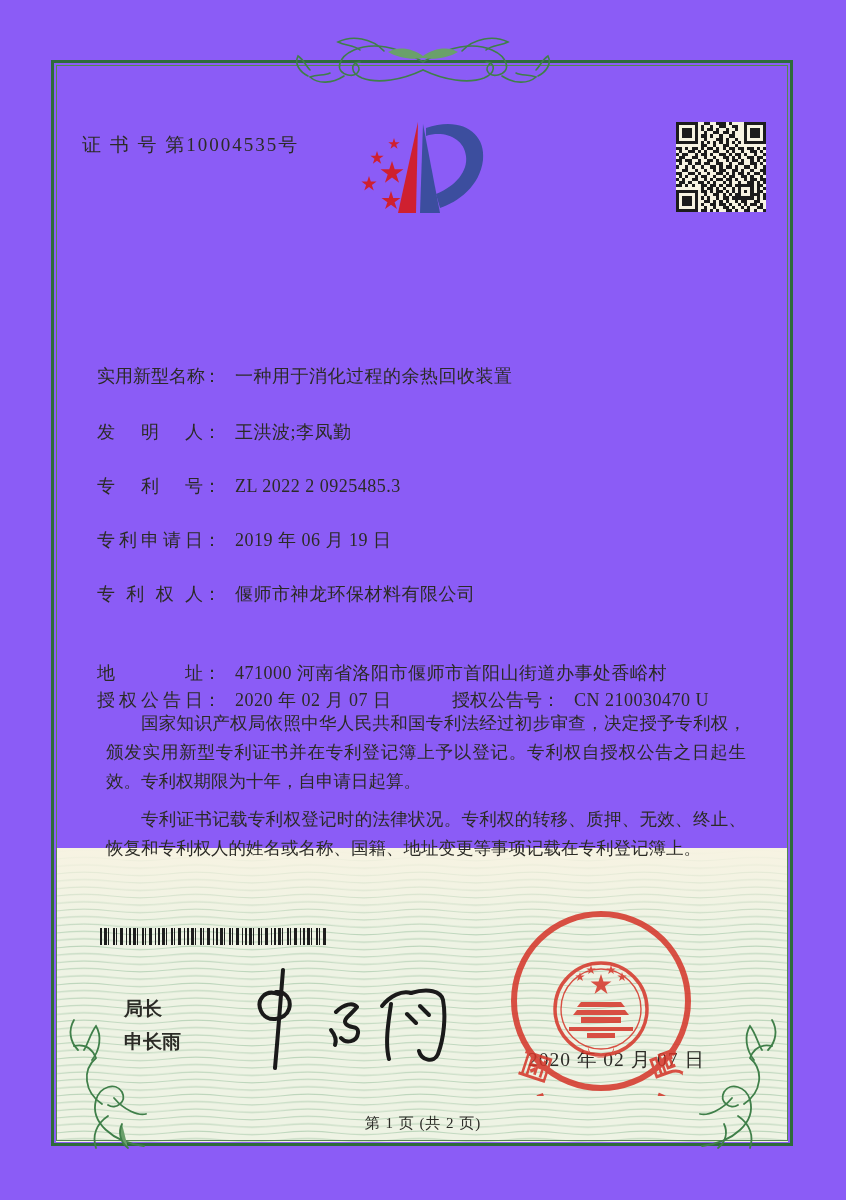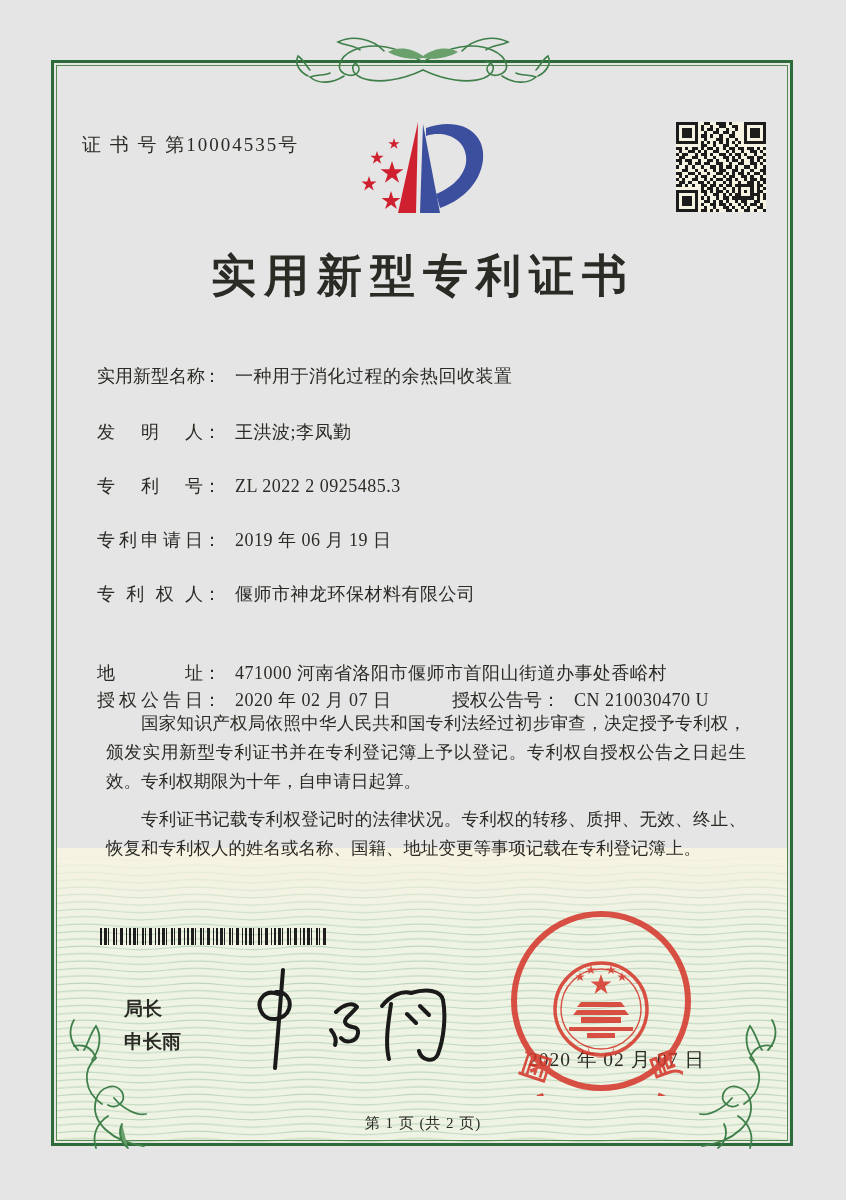--- a/index.html
+++ b/index.html
@@ -1,16 +1,16 @@
 <!DOCTYPE html>
 <html><head>
 <meta charset="utf-8">
 <style>
   html,body{margin:0;padding:0;background:#d8d4c2;}
-  .page{position:relative;width:846px;height:1200px;margin:0 auto;background:#e5e5e5;
+  .page{position:relative;width:846px;height:1200px;margin:0 auto;background:#8b5cf6;
         font-family:"Liberation Serif",serif;color:#2b2b26;overflow:hidden;}
   .frame{position:absolute;left:51px;top:60px;width:736px;height:1080px;
          border:3px solid #2e6b3a;z-index:3;pointer-events:none;}
   .frame-inner{position:absolute;left:2px;top:2px;right:2px;bottom:2px;border:1px solid #55894f;}
   .guilloche{position:absolute;left:56px;top:848px;z-index:1;}
   .orn{position:absolute;z-index:4;pointer-events:none;}
   .content{position:absolute;left:0;top:0;width:846px;height:1200px;z-index:5;}
   .cert-no{position:absolute;left:82px;top:132px;font-size:19px;letter-spacing:2px;}
   .logo{position:absolute;left:356px;top:116px;}
   .qr{position:absolute;left:676px;top:122px;}
@@ -363,21 +363,20 @@
           <rect x="11" y="28" width="1" height="1"></rect>
           <rect x="13" y="28" width="1" height="1"></rect>
           <rect x="16" y="28" width="2" height="1"></rect>
           <rect x="19" y="28" width="1" height="1"></rect>
           <rect x="22" y="28" width="2" height="1"></rect>
           <rect x="25" y="28" width="1" height="1"></rect>
           <rect x="28" y="28" width="1" height="1"></rect>
       </g>
     </svg>
 
-    <div class="title">实用新型专利证书</div>
 
     <div class="fields">
       <div class="frow" style="top:364px;">
         <span class="lbl">实用新型名称</span><span>：</span><span class="val">一种用于消化过程的余热回收装置</span>
       </div>
       <div class="frow" style="top:420px;">
         <span class="lbl">发明人</span><span>：</span><span class="val">王洪波;李凤勤</span>
       </div>
       <div class="frow" style="top:474px;">
         <span class="lbl">专利号</span><span>：</span><span class="val">ZL 2022 2 0925485.3</span>

